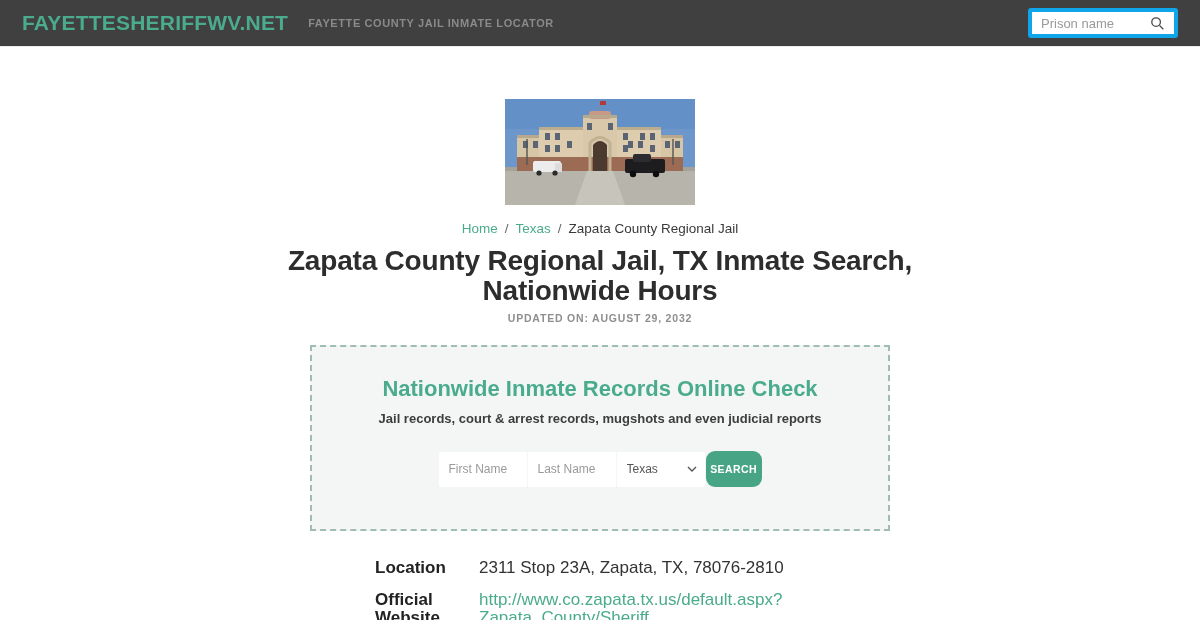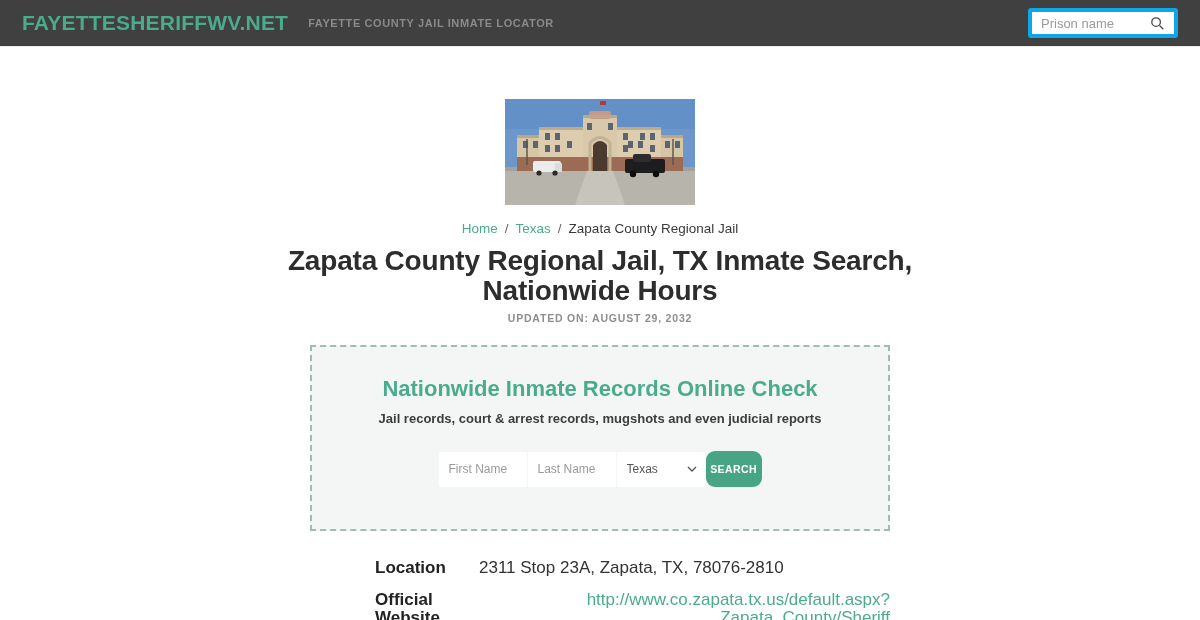--- a/index.html
+++ b/index.html
@@ -51,21 +51,21 @@
     color: #555; outline: none; cursor: pointer; font-family: "Liberation Sans", sans-serif; }
   .chevron-down { position: absolute; right: 8px; top: 13px; pointer-events: none; }
   .search-btn { width: 56px; height: 36px; border: none; border-radius: 9px; background: #47a586;
     color: #fff; font-size: 10.5px; font-weight: 700; letter-spacing: 0.4px; cursor: pointer;
     font-family: "Liberation Sans", sans-serif; }
 
   
   .details { width: 580px; margin: 28px auto 0; text-align: left; padding-left: 65px; }
   .detail-row { display: flex; margin-bottom: 13px; font-size: 17px; line-height: 1.1; }
   .detail-label { width: 104px; flex: 0 0 auto; font-weight: 700; color: #222; }
-  .detail-value { color: #333; text-align: right; }
+  .detail-value { color: #333; }
   .detail-value.link { color: #4aab8d; text-decoration: none; cursor: pointer; }
 </style>
 </head>
 <body>
 
 <div class="header">
   <div class="logo">FAYETTESHERIFFWV.NET</div>
   <div class="tagline">FAYETTE COUNTY JAIL INMATE LOCATOR</div>
   <div class="header-search">
     <input type="text" placeholder="Prison name" style="">

